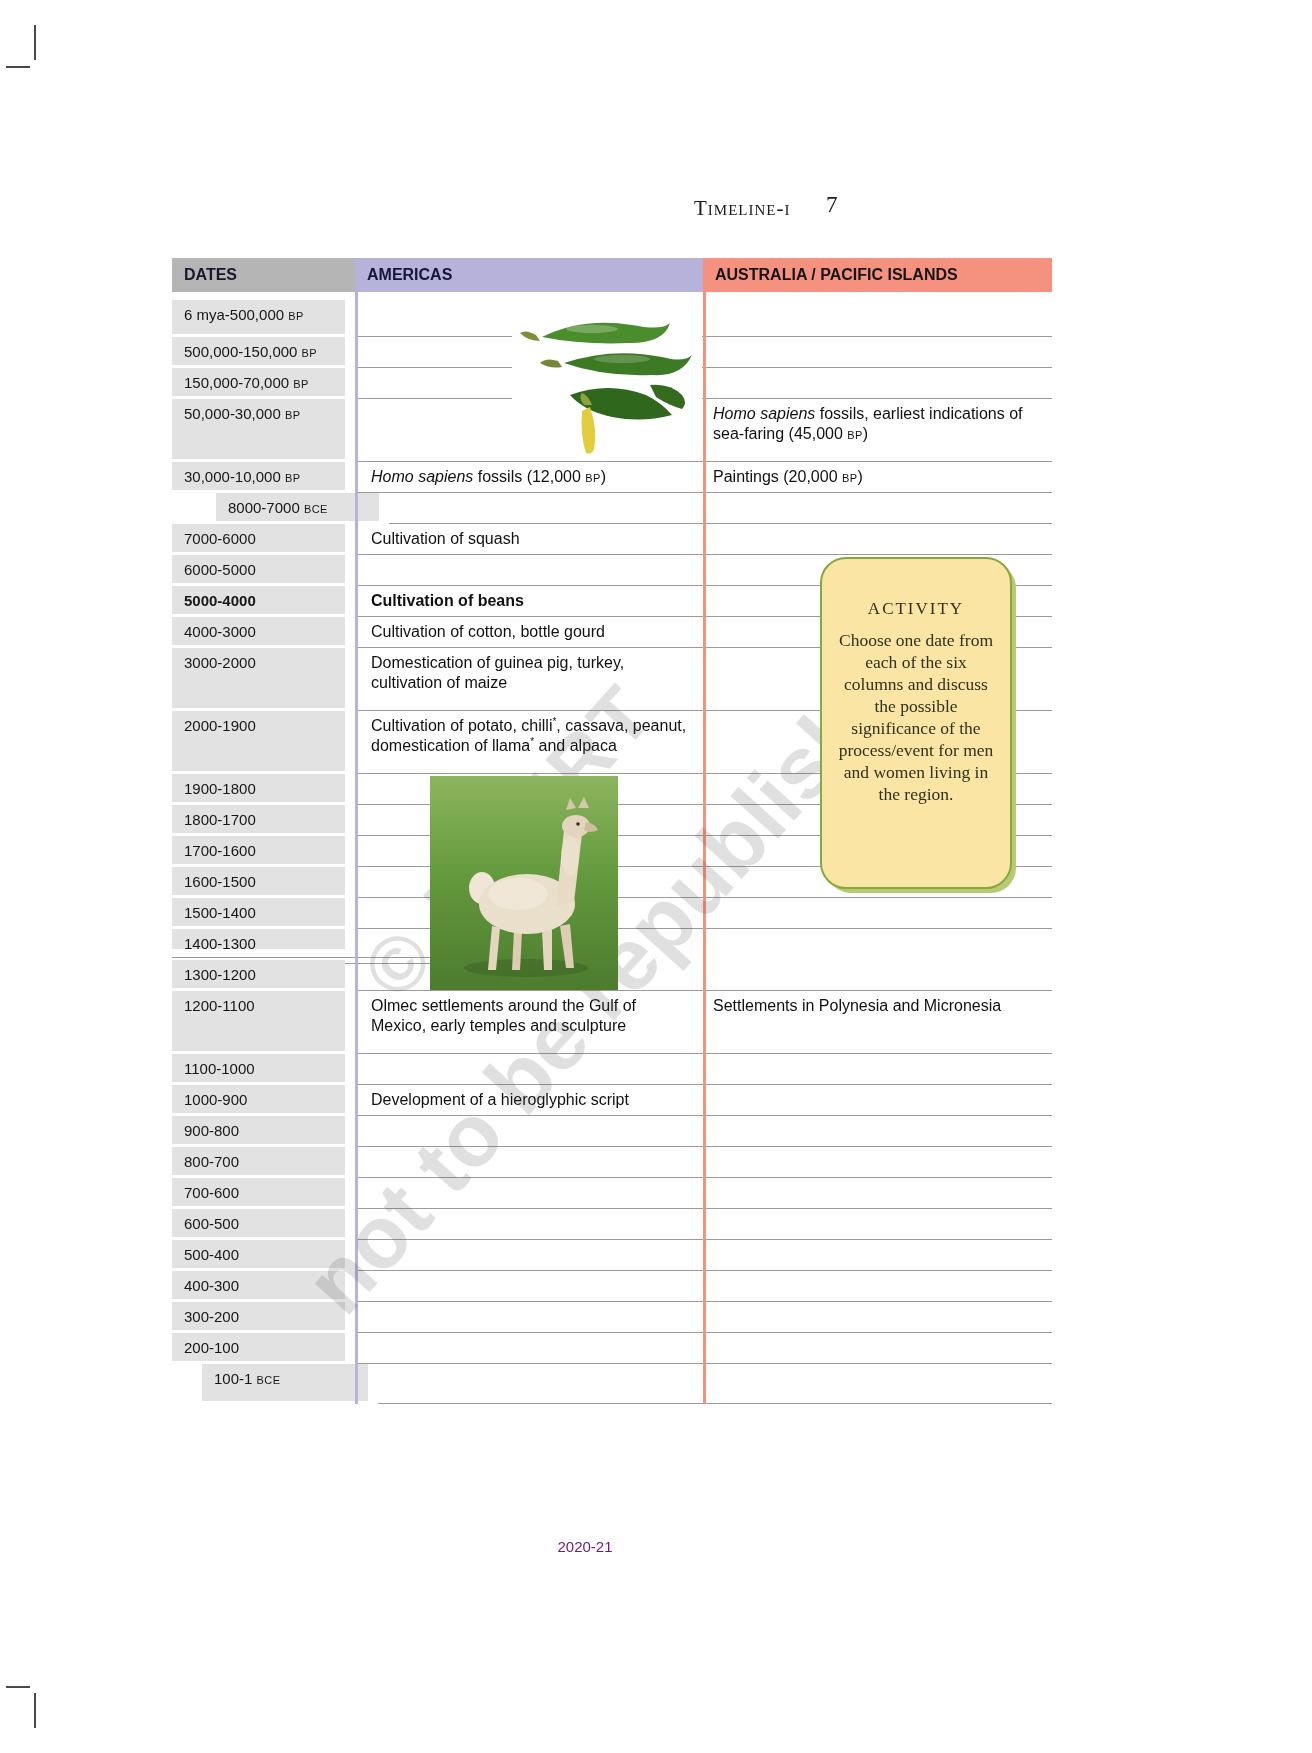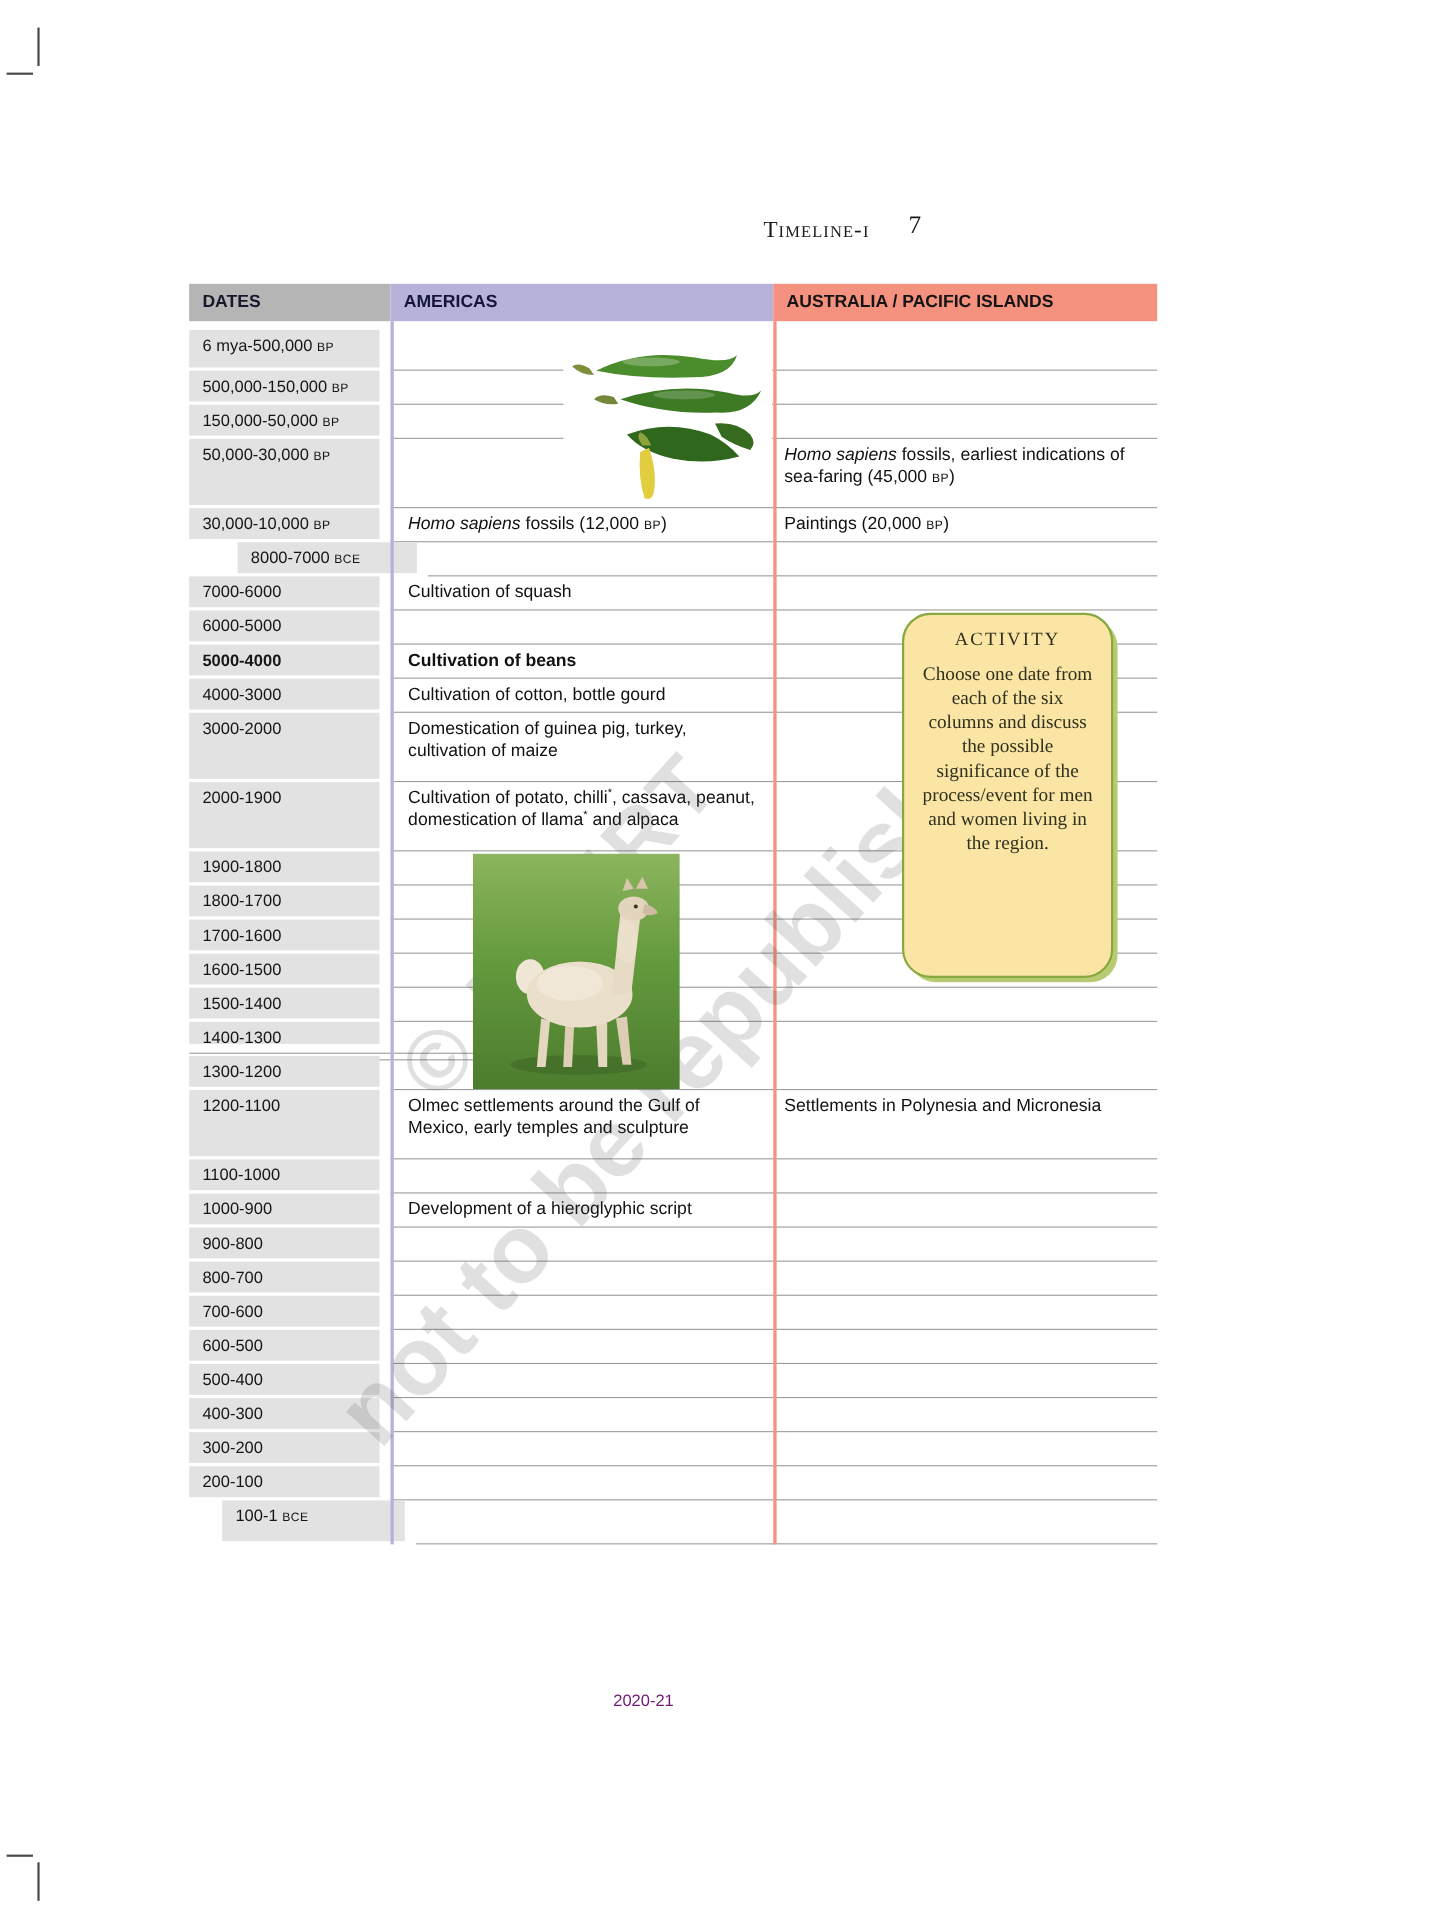--- a/index.html
+++ b/index.html
@@ -53,21 +53,21 @@
 
   
   .img-chillies{position:absolute;left:512px;top:299px;width:190px;height:158px;z-index:6;}
   .img-llama{position:absolute;left:430px;top:776px;width:188px;height:214px;z-index:6;}
   .img-chillies svg,.img-llama svg{display:block;}
 
   
   .activity{position:absolute;left:820px;top:557px;width:192px;height:332px;box-sizing:border-box;
             background:var(--activity-bg,#fae5a4);border:2px solid var(--activity-border,#86a83e);
             border-radius:26px;box-shadow:5px 5px 0 -1px #b9cb72;z-index:8;
-            padding:12px 15px 0 15px;text-align:center;
+            padding:40px 15px 0 15px;text-align:center;
             font-family:"Liberation Serif",serif;color:#30301e;}
   .activity-title{font-size:17px;letter-spacing:2px;margin-bottom:10px;}
   .activity-body{font-size:17.5px;line-height:22px;}
 
   
   .footer{position:absolute;left:145px;top:1538px;width:880px;text-align:center;
           font-size:15px;color:#701a75;}
 </style>
 </head>
 <body>
@@ -107,21 +107,21 @@
       </div>
       <div class="row" style="height: 31px;">
         <div class="cell c-date">
           <div class="date-inner"><span>500,000-150,000 </span><span class="sc">BP</span></div>
         </div>
         <div class="cell c-am"></div>
         <div class="cell c-au"></div>
       </div>
       <div class="row" style="height: 31px;">
         <div class="cell c-date">
-          <div class="date-inner"><span>150,000-50,000 </span><span class="sc">BP</span></div>
+          <div class="date-inner"><span>150,000-70,000 </span><span class="sc">BP</span></div>
         </div>
         <div class="cell c-am"></div>
         <div class="cell c-au"></div>
       </div>
       <div class="row" style="height: 63px;">
         <div class="cell c-date">
           <div class="date-inner"><span>50,000-30,000 </span><span class="sc">BP</span></div>
         </div>
         <div class="cell c-am"></div>
         <div class="cell c-au"><span class="it">Homo sapiens</span><span> fossils, earliest indications of sea-faring (45,000 </span><span class="sc">BP</span><span>)</span></div>

